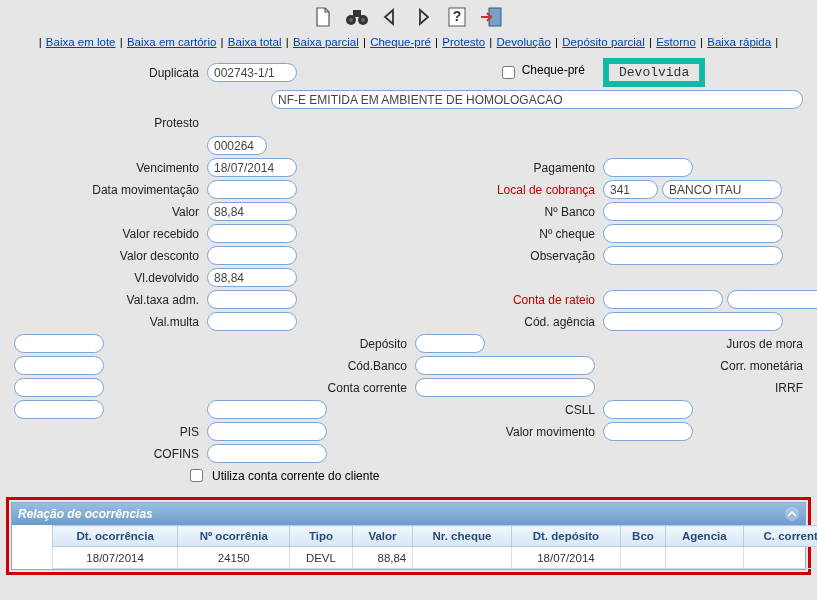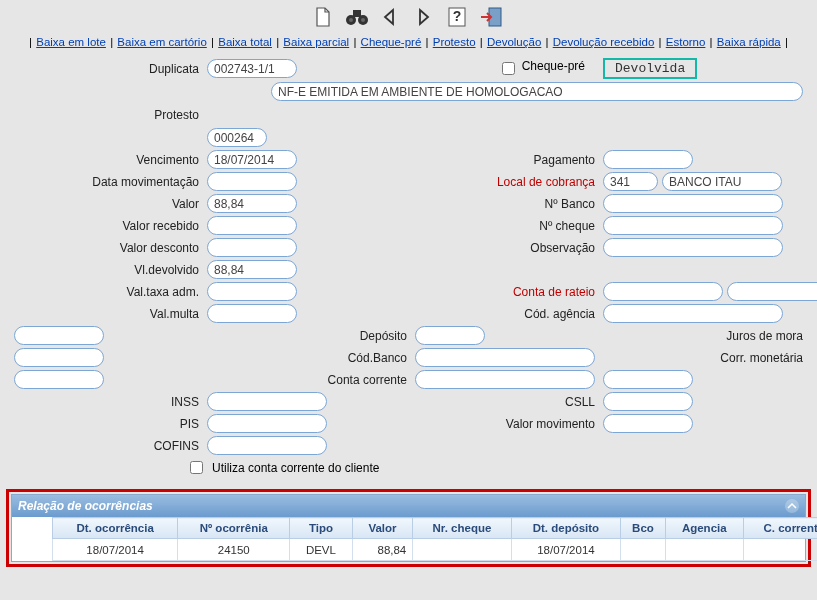--- a/index.html
+++ b/index.html
@@ -68,21 +68,21 @@
     background: #fff;
     color: #444;
   }
   input.w55  { width: 55px; }
   input.w90  { width: 90px; }
   input.w120 { width: 120px; }
   input.w180 { width: 180px; }
   input.w70  { width: 70px; }
   .chk { width: 13px; height: 13px; }
   .status-box {
-    border: 2px solid #14b8a6;
+    border: 6px solid #14b8a6;
     padding: 1px 10px;
     font-family: "Courier New", monospace;
     font-size: 13px;
     color: #333;
   }
   .span-all { grid-column: 1 / span 4; }
   .util-row {
     display: flex;
     align-items: center;
     gap: 6px;
@@ -196,21 +196,21 @@
   <a>Baixa total</a>
   <span class="sep">|</span>
   <a>Baixa parcial</a>
   <span class="sep">|</span>
   <a>Cheque-pré</a>
   <span class="sep">|</span>
   <a>Protesto</a>
   <span class="sep">|</span>
   <a>Devolução</a>
   <span class="sep">|</span>
-  <a>Devolução recebido</a>
+  <a>Depósito parcial</a>
   <span class="sep">|</span>
   <a>Estorno</a>
   <span class="sep">|</span>
   <a>Baixa rápida</a>
   <span class="sep">|</span>
 </div>
 
 <div class="form-wrap">
   <div class="form-grid">
 
@@ -323,24 +323,24 @@
 
     <div class="lbl">Corr. monetária</div>
     <div class="fld">
         <input type="text" class="w90" value="" style="">
       </div>
     <div class="lbl">Conta corrente</div>
     <div class="fld">
         <input type="text" class="w180" value="" style="">
       </div>
 
-    <div class="fld">
-        <input type="text" class="w90" value="" style="">
-      </div>
-    <div class="lbl">INSS</div>
+    <div class="lbl">IRRF</div>
+    <div class="fld">
+        <input type="text" class="w90" value="" style="">
+      </div>
     <div class="fld">
         <input type="text" class="w120" value="" style="">
       </div>
 
     <div class="lbl">CSLL</div>
     <div class="fld">
         <input type="text" class="w90" value="" style="">
       </div>
     <div class="lbl">PIS</div>
     <div class="fld">

